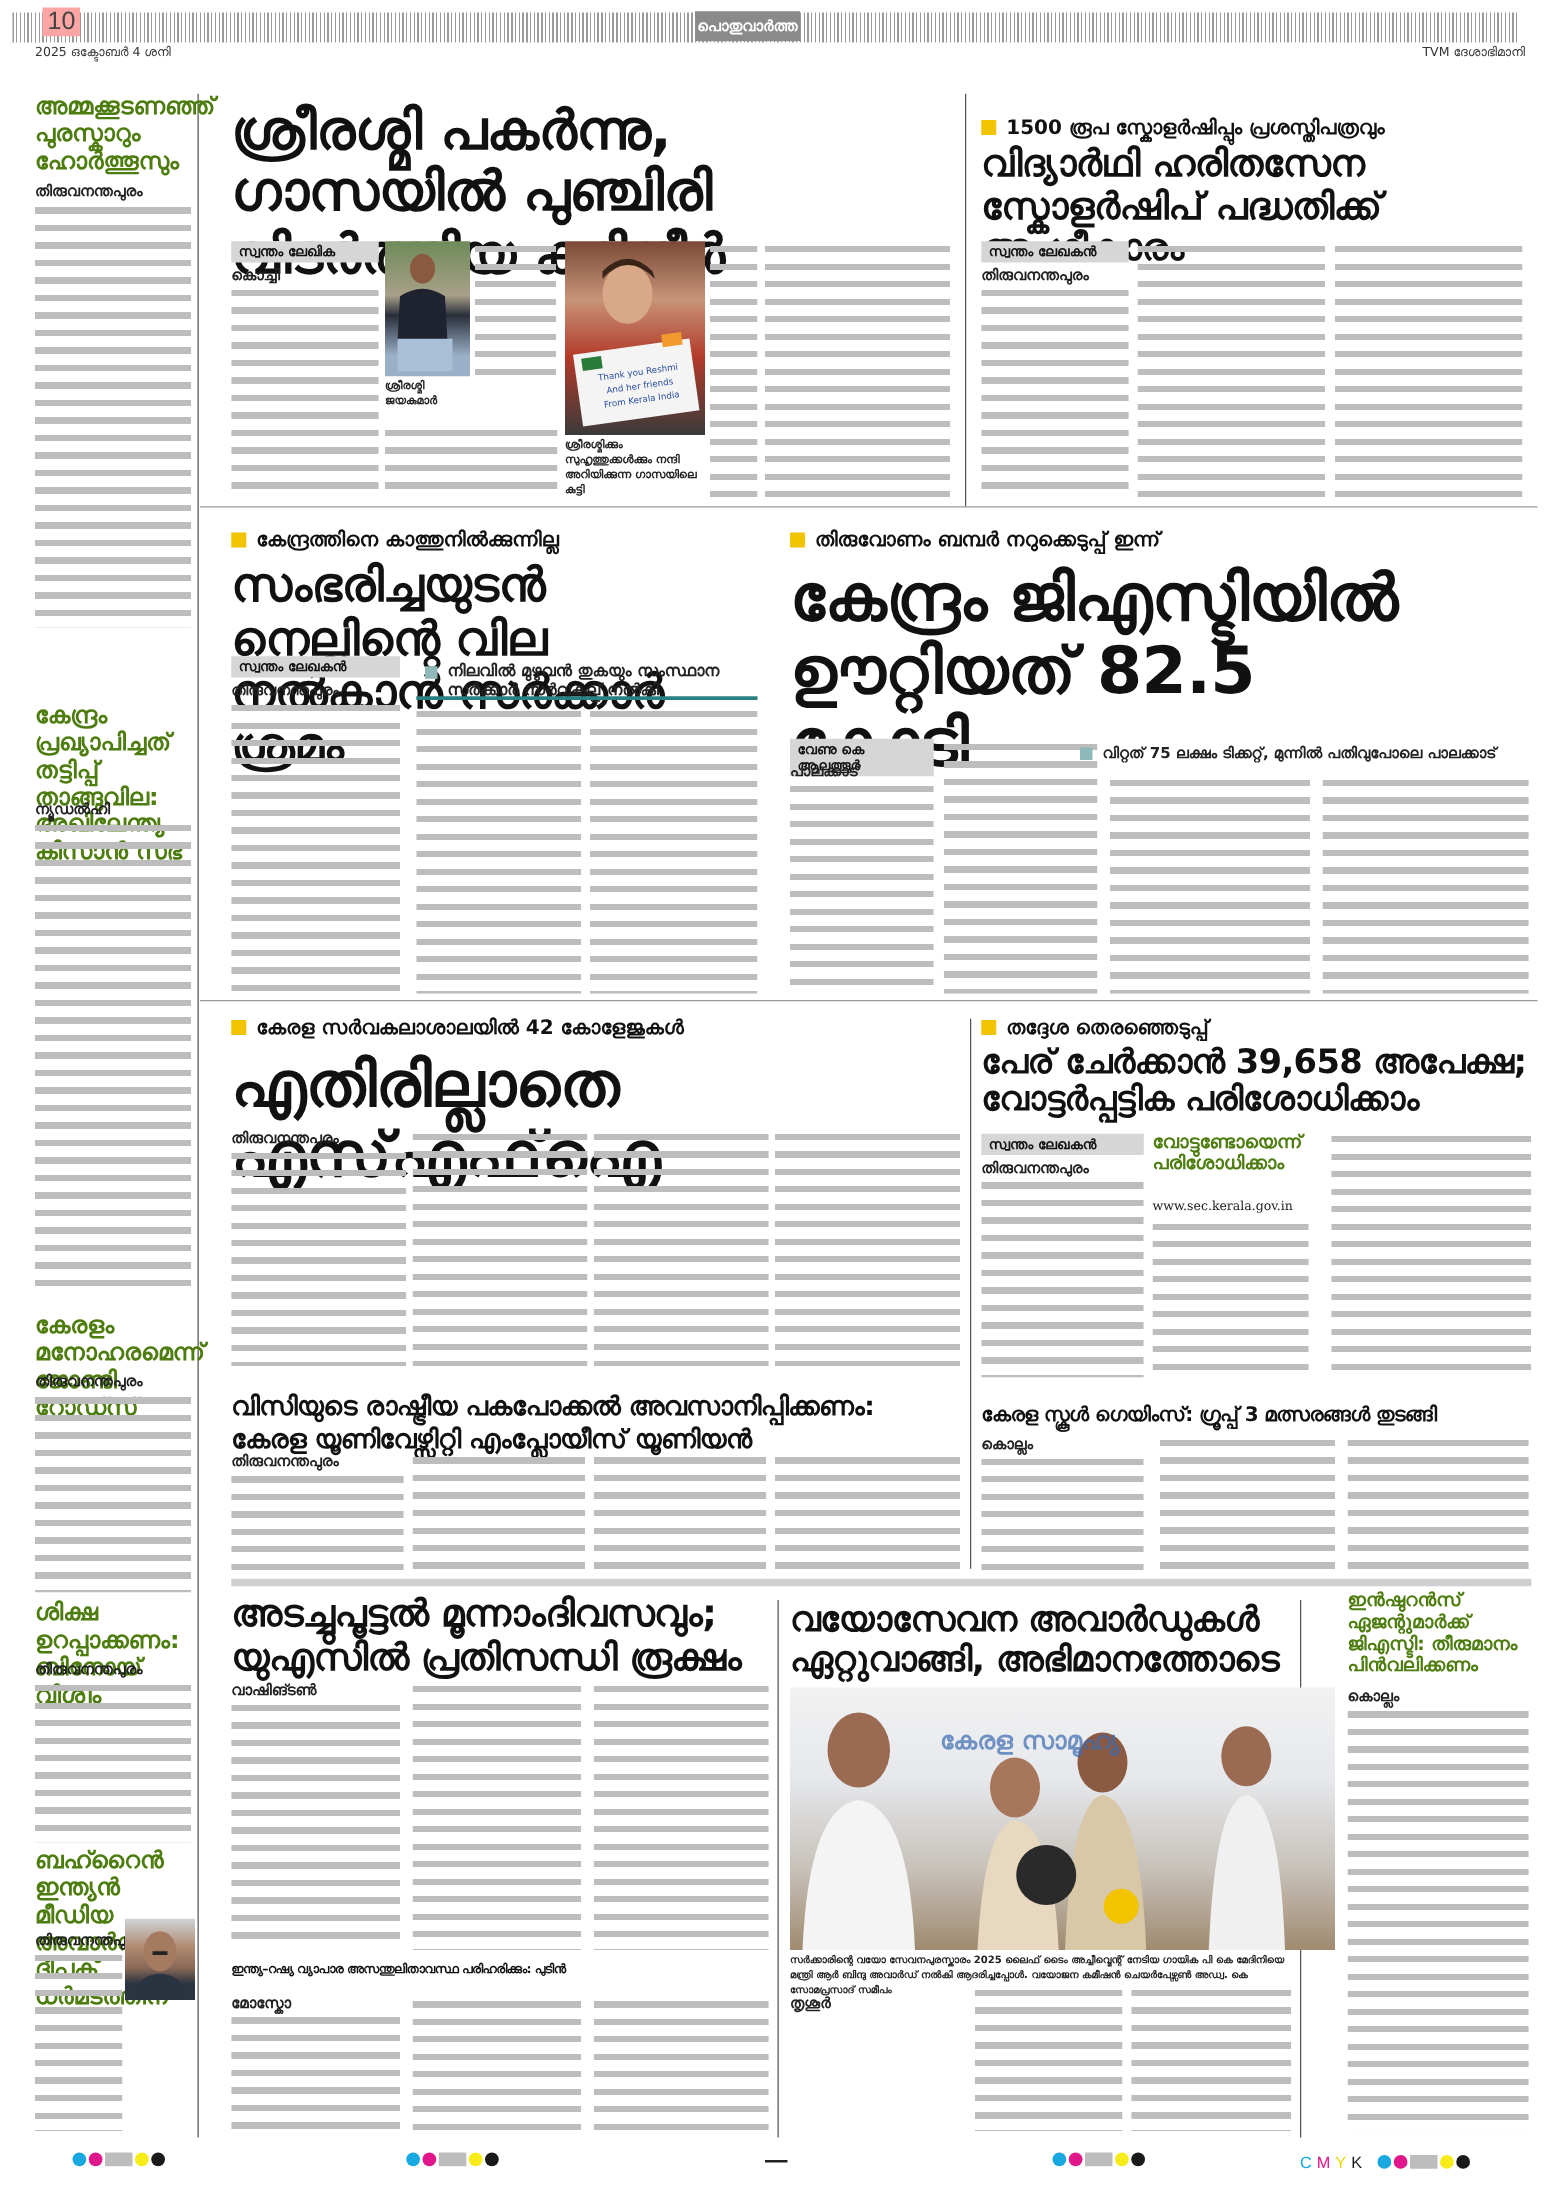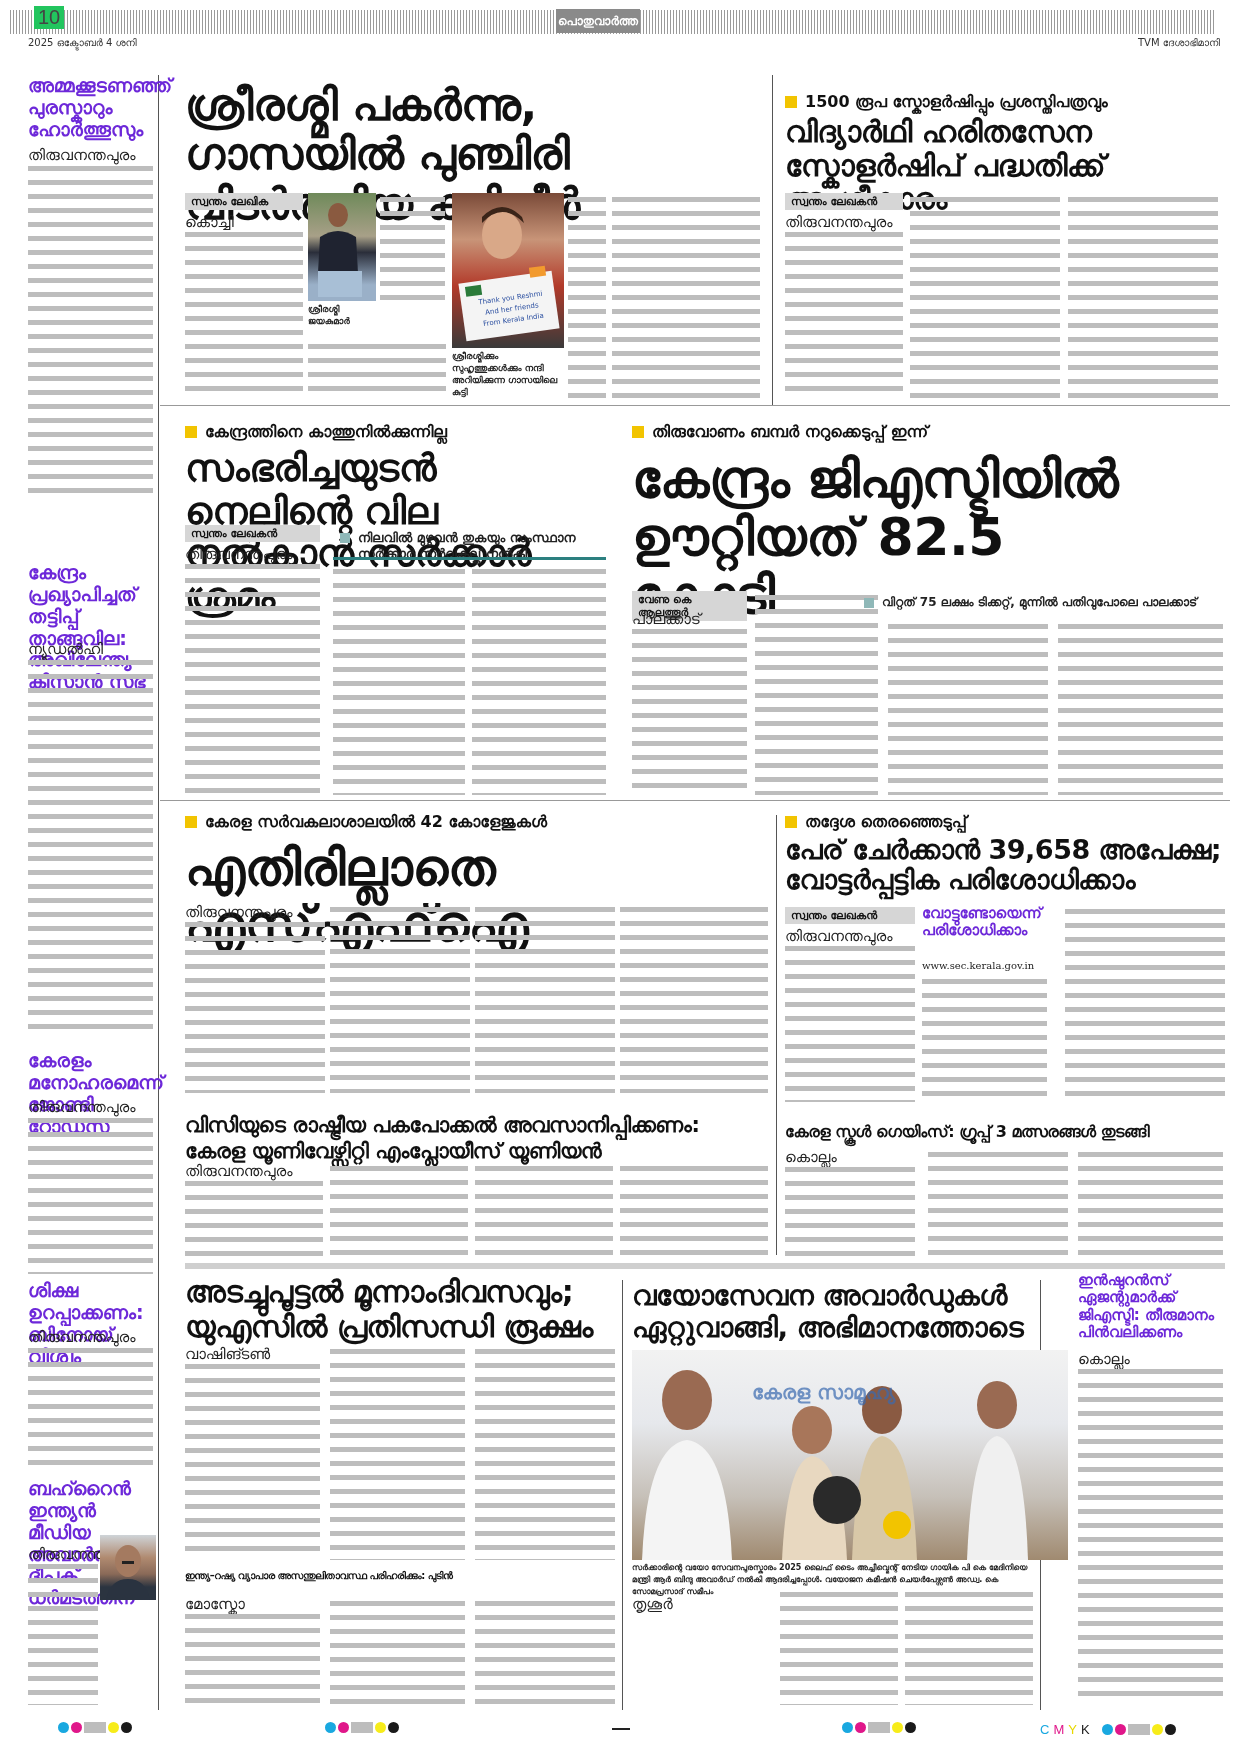--- a/index.html
+++ b/index.html
@@ -1,33 +1,33 @@
 <!DOCTYPE html>
 <html><head>
 <meta charset="utf-8">
 <style>
 *{box-sizing:border-box;margin:0;padding:0}
 body{width:1240px;height:1754px;background:#fff;font-family:"DejaVu Sans",sans-serif;color:#1a1a1a;position:relative;overflow:hidden}
 .abs{position:absolute}
 .barcode{position:absolute;top:10px;height:24px;background:repeating-linear-gradient(90deg,#9a9a9a 0 1px,#fff 1px 3px)}
-.pagenum{position:absolute;left:34px;top:6px;font-size:20px;color:#444;background:#22c55e;padding:0 4px;font-family:"Liberation Sans",sans-serif}
+.pagenum{position:absolute;left:34px;top:6px;font-size:20px;color:#444;background:#fca5a5;padding:0 4px;font-family:"Liberation Sans",sans-serif}
 .section-tag{position:absolute;left:556px;top:9px;width:84px;height:24px;background:#8a8a8a;color:#fff;font-size:12px;font-weight:bold;text-align:center;line-height:24px}
 .dateline{position:absolute;left:28px;top:37px;font-size:10px;color:#333}
 .edition{position:absolute;right:20px;top:37px;font-size:10px;color:#333}
 .vline{position:absolute;width:1px;background:#555}
 .hline{position:absolute;height:1px;background:#999}
 .kicker{position:absolute;font-size:16px;font-weight:bold;color:#111;display:flex;align-items:center;gap:8px}
 .kicker .sq{width:12px;height:12px;background:#f2c400;display:inline-block}
 .head{position:absolute;font-weight:bold;color:#111;line-height:1.12;letter-spacing:-0.5px}
 .h-xl{font-size:44px}
 .h-lg{font-size:38px}
 .h-md{font-size:30px}
-.sidehead{position:absolute;font-weight:bold;font-size:19px;line-height:1.15;color:#6d28d9}
+.sidehead{position:absolute;font-weight:bold;font-size:19px;line-height:1.15;color:#4d7c0f}
 .byline{position:absolute;background:#d6d6d6;font-size:11px;font-weight:bold;padding:2px 6px;color:#111}
-.place{position:absolute;font-size:15px;font-weight:normal;color:#222}
+.place{position:absolute;font-size:12px;font-weight:bold;color:#222}
 .body{position:absolute;font-size:9px;line-height:14px;color:#333;overflow:hidden;text-align:justify}
 .body .lines{height:100%;background:repeating-linear-gradient(180deg,transparent 0 4px,#bdbdbd 4px 9px,transparent 9px 14px)}
 .photo{position:absolute;overflow:hidden}
 .caption{position:absolute;font-size:9px;font-weight:bold;line-height:12px;color:#222}
 .subdeck{position:absolute;font-size:13px;font-weight:bold;color:#222;display:flex;gap:8px;align-items:flex-start}
 .subdeck .sq{width:10px;height:10px;background:#8fb8b8;flex:none;margin-top:3px}
 .tealrule{position:absolute;height:3px;background:#2c8080}
 .greyrule{position:absolute;height:6px;background:#cfcfcf}
 .regmarks{position:absolute;top:1722px;display:flex;gap:2px;align-items:center}
 .dot{width:11px;height:11px;border-radius:50%}

